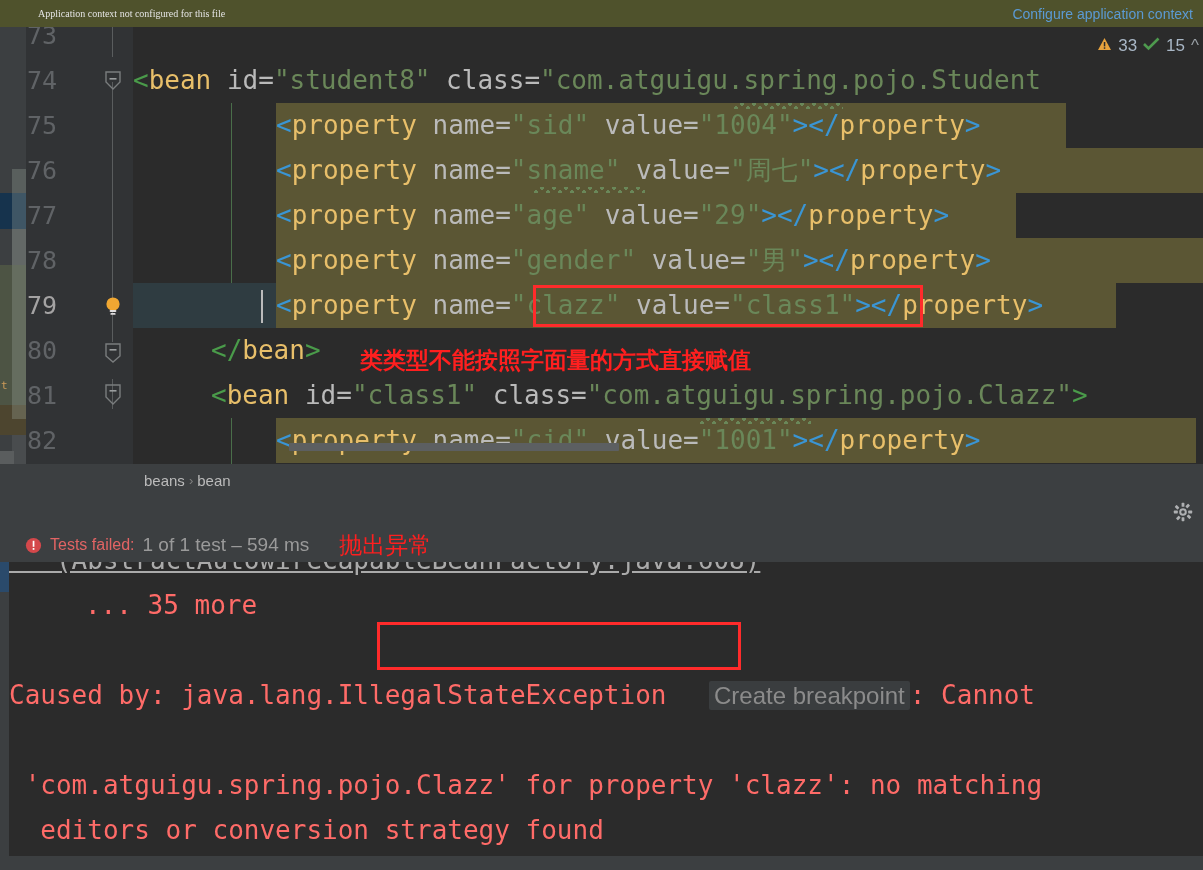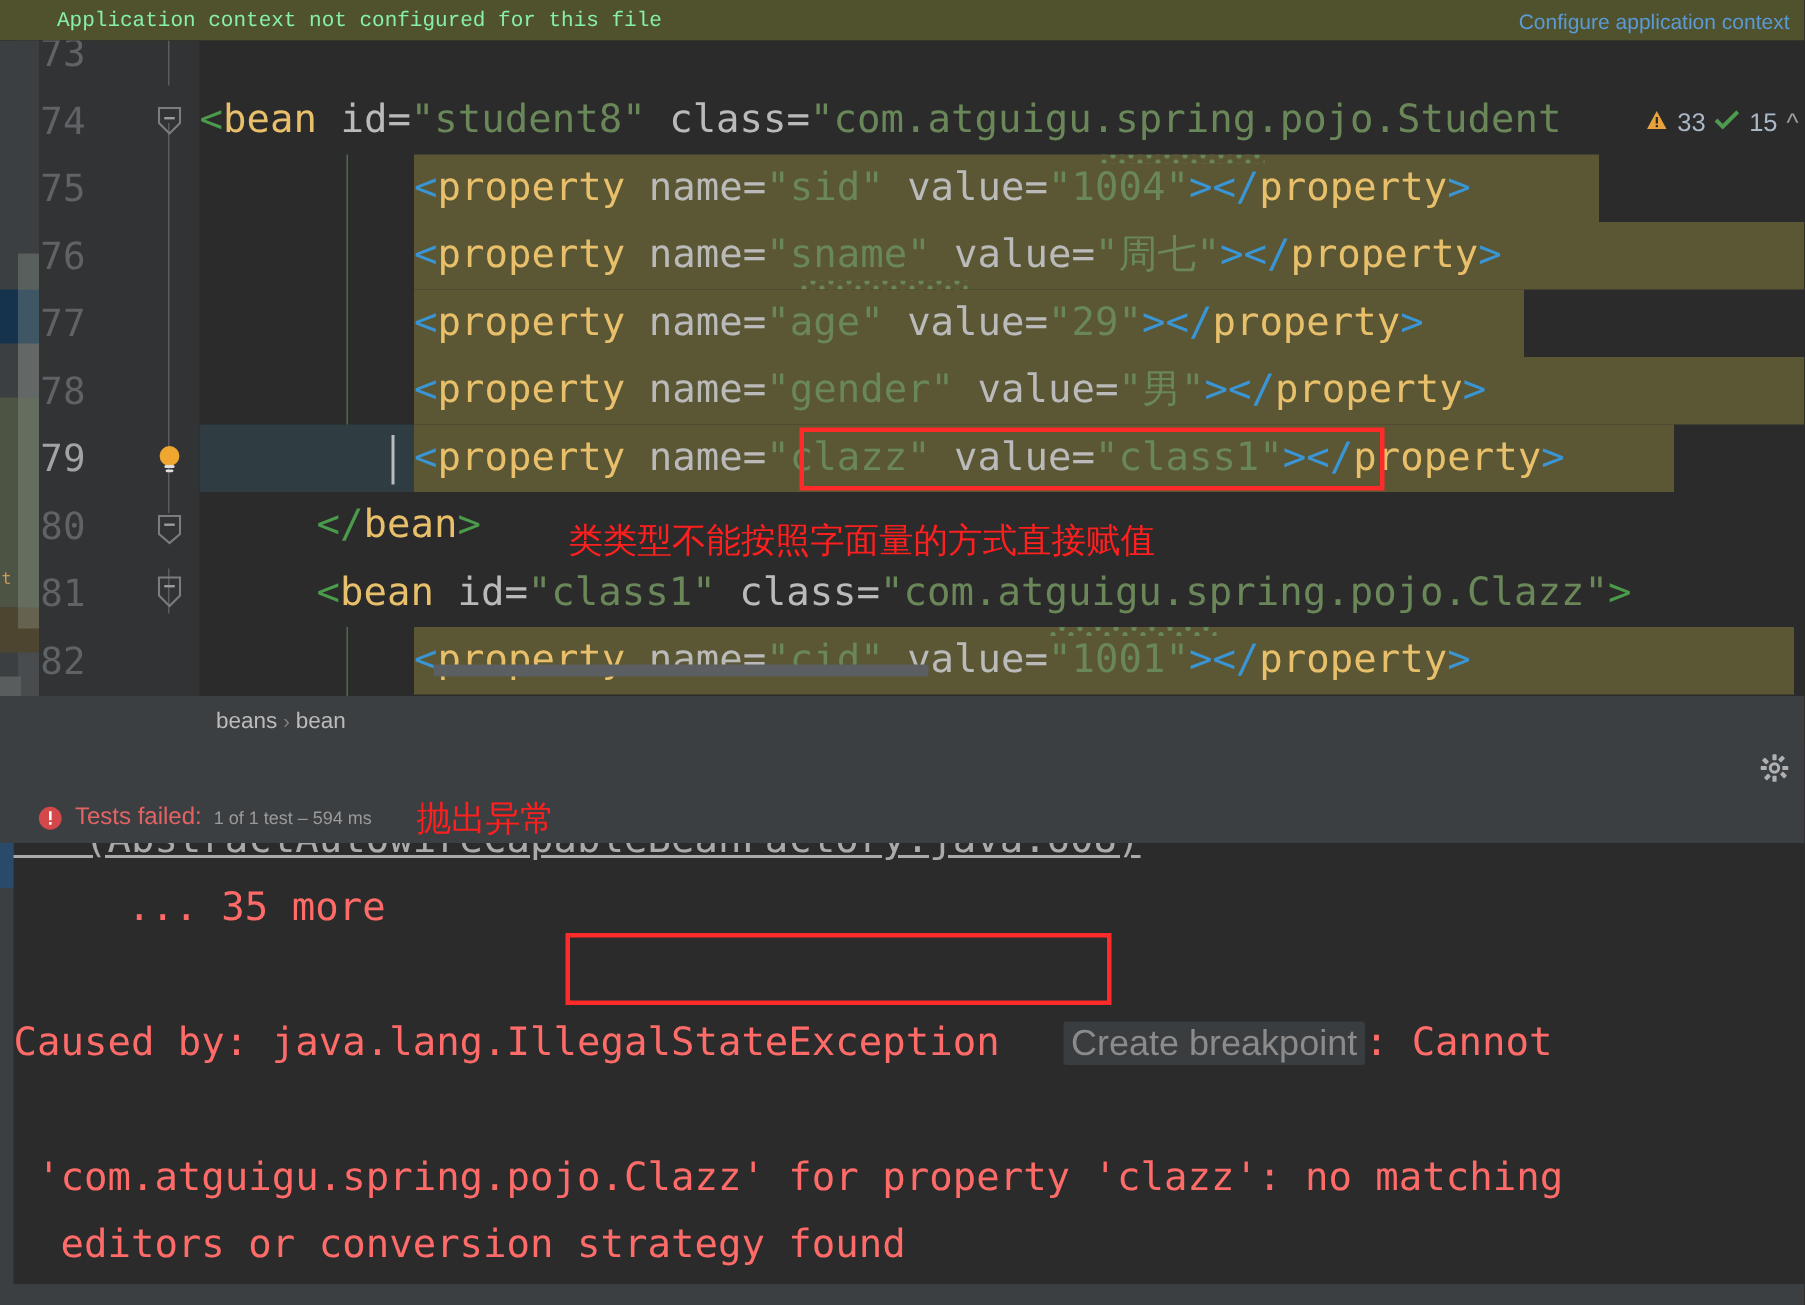--- a/index.html
+++ b/index.html
@@ -12,21 +12,21 @@
   .app{position:relative;width:1203px;height:870px;overflow:hidden;}
 
   
   .banner{
     position:absolute;left:0;top:0;width:1203px;height:27px;
     background:#4f522c;
     display:flex;align-items:center;justify-content:space-between;
     box-sizing:border-box;padding:0 10px 0 38px;
   }
   .banner-text{
-    color:#86efac;font-family:Liberation Mono, monospace;font-size:14px;
+    color:#e5e5e5;font-family:Liberation Serif, serif;font-size:10px;
     white-space:nowrap;
   }
   .banner-link{
     color:#5b9ad4;font-family:"Liberation Sans",sans-serif;font-size:14px;
     white-space:nowrap;cursor:pointer;
   }
 
   
   .editor{
     position:absolute;left:0;top:27px;width:1203px;height:437px;
@@ -112,21 +112,21 @@
   .redtext{
     position:absolute;color:#ff1f1f;
     font-family:"DejaVu Sans",sans-serif;font-size:23px;
     white-space:nowrap;font-weight:500;
   }
 
   
   .inspect{
     position:absolute;right:4px;top:5px;height:28px;
     display:flex;align-items:center;gap:6px;
-    font-family:"Liberation Sans",sans-serif;font-size:17px;color:#9aa0a6;margin-top:36px;
+    font-family:"Liberation Sans",sans-serif;font-size:17px;color:#9aa0a6;
   }
   .inspect .num{color:#a9b7c6;}
 
   
   .hscroll{
     position:absolute;left:156px;bottom:13px;height:8px;width:330px;
     background:#5c5f61;border-radius:1px;
   }
 
   
@@ -158,21 +158,21 @@
   .testhdr{
     position:absolute;left:0;top:32px;width:1203px;height:34px;
     background:#3c3f41;display:flex;align-items:center;
     padding-left:25px;box-sizing:border-box;gap:8px;
   }
   .err-ico{width:17px;height:17px;flex:0 0 auto;}
   .testhdr .fail{
     color:#e26464;font-family:"Liberation Sans",sans-serif;font-size:16px;
   }
   .testhdr .meta{
-    color:#9a9a9a;font-family:"Liberation Sans",sans-serif;font-size:12px;
+    color:#9a9a9a;font-family:"Liberation Sans",sans-serif;font-size:19px;
   }
   .testhdr .cnmark{
     color:#ff1f1f;font-family:"DejaVu Sans",sans-serif;font-size:23px;
     margin-left:22px;
   }
 
   .console{
     position:absolute;left:0;top:66px;width:1203px;height:294px;
     background:#2b2b2b;overflow:hidden;
   }
@@ -295,21 +295,21 @@
       <div class="row" style="top:346px;padding-left:78px;box-sizing:border-box;"><span class="t-brk2">&lt;</span><span class="t-tag">bean</span><span class="t-attr"> id</span><span class="t-eq">=</span><span class="t-val">"class1"</span><span class="t-attr"> class</span><span class="t-eq">=</span><span class="t-val">"com.atguigu.spring.pojo.Clazz"</span><span class="t-brk2">&gt;</span></div>
       <div class="squiggle" style="left:566px;top:391px;width:112px;"></div>
 
       <div class="row" style="top:391px;padding-left:143px;box-sizing:border-box;"><span class="t-brk">&lt;</span><span class="t-tag">property</span><span class="t-attr"> name</span><span class="t-eq">=</span><span class="t-val">"cid"</span><span class="t-attr"> value</span><span class="t-eq">=</span><span class="t-val">"1001"</span><span class="t-brk">&gt;&lt;/</span><span class="t-tag">property</span><span class="t-brk">&gt;</span></div>
 
       <div class="hscroll"></div>
     </div>
 
     <div class="redbox" style="left:533px;top:258px;width:390px;height:42px;"></div>
 
-    <div class="redtext" style="left:379px;top:318px;">类类型不能按照字面量的方式直接赋值</div>
+    <div class="redtext" style="left:360px;top:318px;font-weight:bold;">类类型不能按照字面量的方式直接赋值</div>
 
     <div class="inspect">
       <span>
         <svg width="15" height="14" viewBox="0 0 15 14">
           <path d="M7.5 1 L14 13 L1 13 Z" fill="#e8a33d"></path>
           <rect x="6.8" y="5" width="1.5" height="4.4" fill="#2b2b2b"></rect>
           <rect x="6.8" y="10.3" width="1.5" height="1.5" fill="#2b2b2b"></rect>
         </svg>
       </span>
       <span class="num">33</span>

